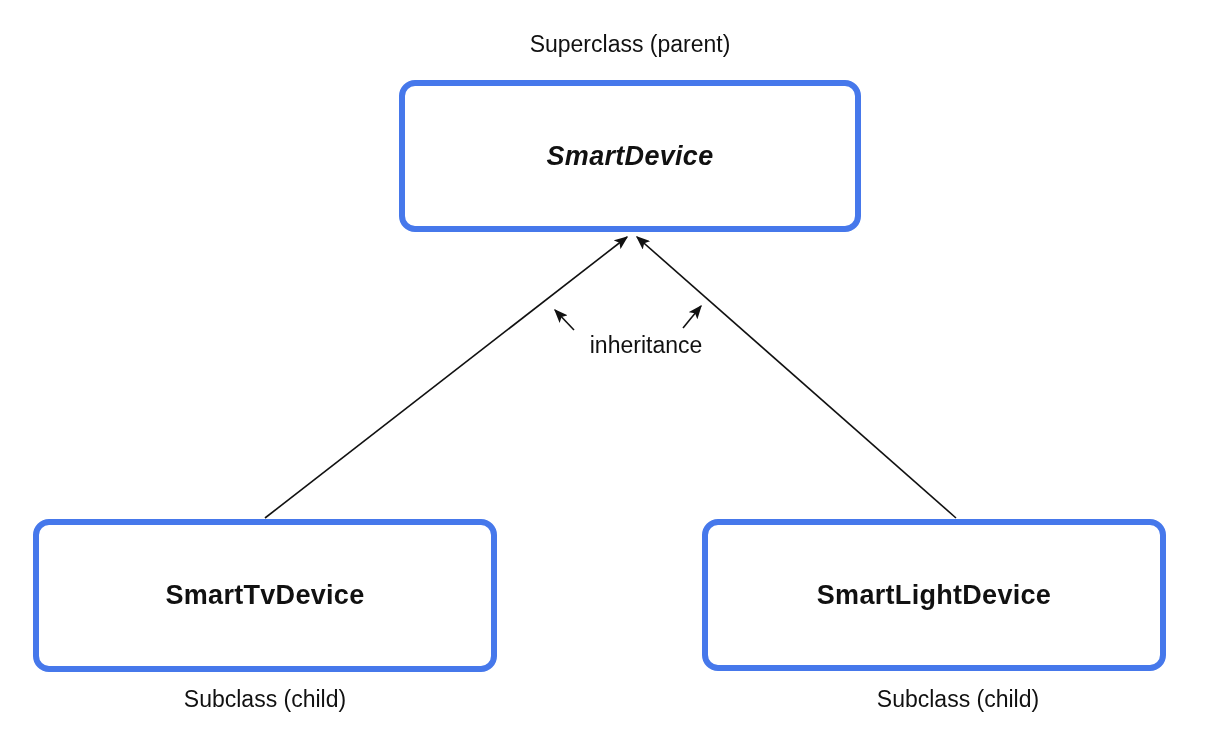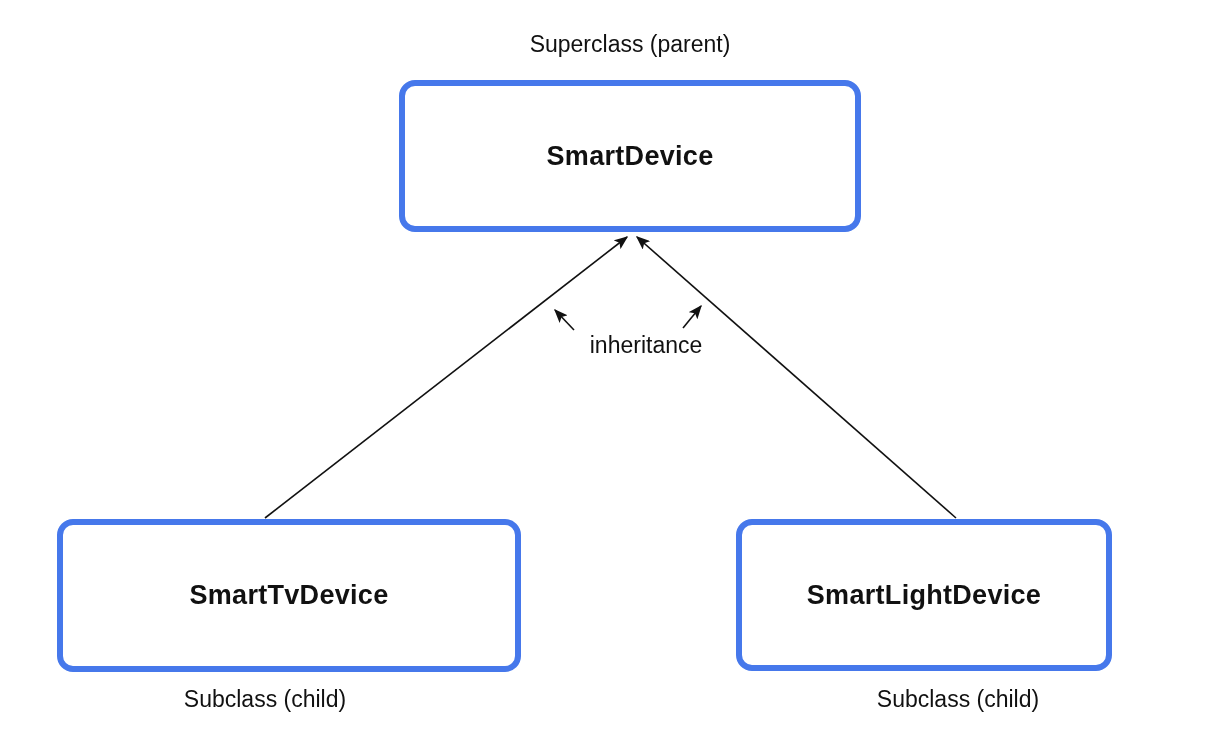--- a/index.html
+++ b/index.html
@@ -71,31 +71,31 @@
 
     <line class="arrow-line" x1="956" y1="518" x2="637" y2="237" marker-end="url(#arrowhead)"></line>
 
     <line class="arrow-line" x1="574" y1="330" x2="555" y2="310" marker-end="url(#arrowhead)"></line>
 
     <line class="arrow-line" x1="683" y1="328" x2="701" y2="306" marker-end="url(#arrowhead)"></line>
   </svg>
 
   <div class="caption" style="left:630px; top:31px;">Superclass (parent)</div>
 
-  <div class="class-box" style="left:399px; top:80px; width:462px; height:152px;">
+  <div class="class-box" style="left:399px; top:80px; width:462px; height:152px;font-style:italic;">
     <span class="class-name">SmartDevice</span>
   </div>
 
   <div class="caption" style="left:629px; top:332px;margin-left:17px;">inheritance</div>
 
-  <div class="class-box" style="left:33px; top:519px; width:464px; height:153px;margin-left:24px;">
+  <div class="class-box" style="left:33px; top:519px; width:464px; height:153px;">
     <span class="class-name">SmartTvDevice</span>
   </div>
 
-  <div class="class-box" style="left:736px; top:519px; width:376px; height:152px;">
+  <div class="class-box" style="left:702px; top:519px; width:464px; height:152px;">
     <span class="class-name">SmartLightDevice</span>
   </div>
 
   <div class="caption" style="left:265px; top:686px;">Subclass (child)</div>
 
   <div class="caption" style="left:958px; top:686px;">Subclass (child)</div>
 
 </div>
 
 </body></html>

